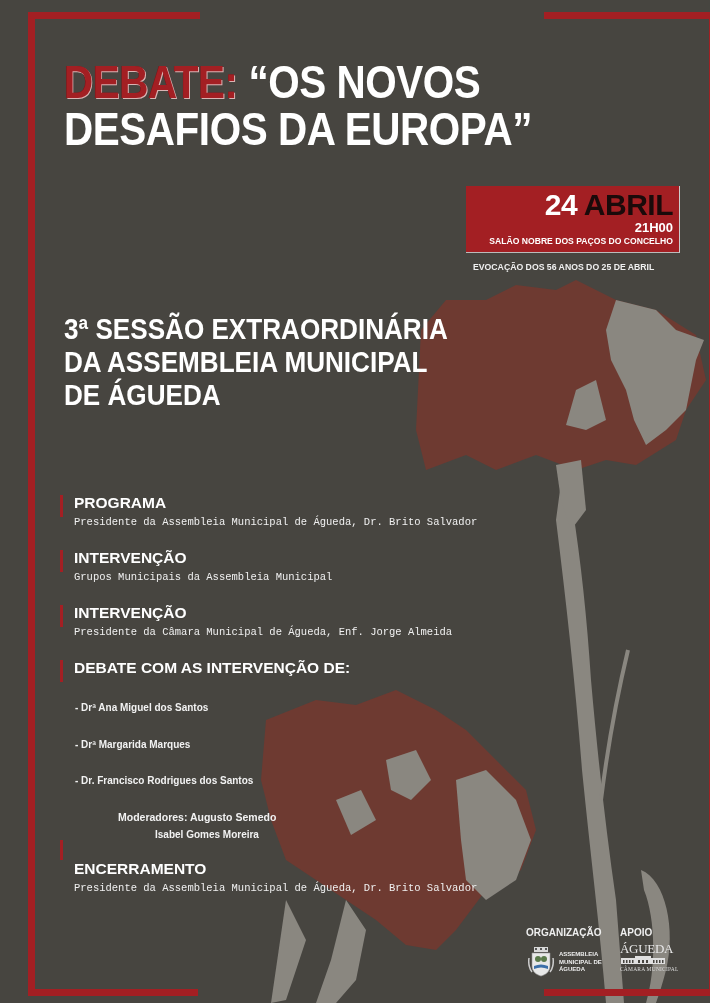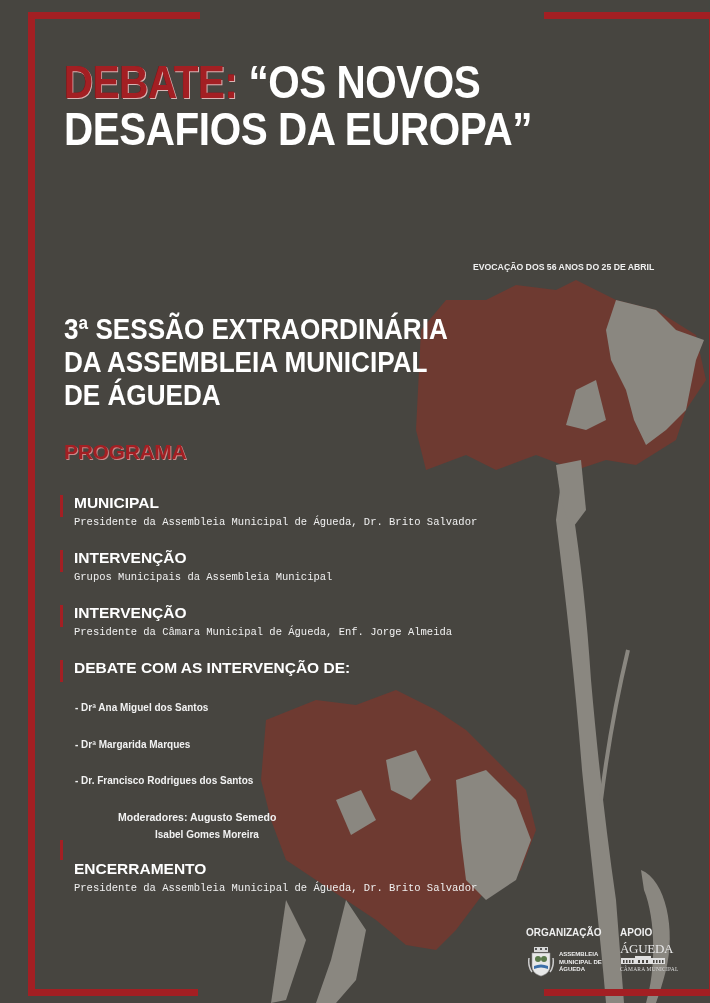--- a/index.html
+++ b/index.html
@@ -112,33 +112,40 @@
   <div class="bar" style="left:693px; top:12px; width:7px; height:984px;"></div>
   <div class="bar" style="left:12px; top:989px; width:170px; height:7px;"></div>
   <div class="bar" style="left:528px; top:989px; width:172px; height:7px;"></div>
 
   <div class="headline">
     <span class="red">DEBATE:</span>
     <span>“OS NOVOS</span>
     <span class="line2">DESAFIOS DA EUROPA”</span>
   </div>
 
+  <div class="datebox">
+    <div class="date-main">
+      <span class="day">24</span>
+      <span class="month">ABRIL</span>
+    </div>
+    <div class="time">21H00</div>
+    <div class="venue">SALÃO NOBRE DOS PAÇOS DO CONCELHO</div>
+  </div>
   <div class="evocation">EVOCAÇÃO DOS 56 ANOS DO 25 DE ABRIL</div>
 
   <div class="session">
     <div>3ª SESSÃO EXTRAORDINÁRIA</div>
     <div>DA ASSEMBLEIA MUNICIPAL</div>
     <div>DE ÁGUEDA</div>
   </div>
 
-  <div class="programa">PROGRAMA</div>
 
   <div class="item" style="top:494px;">
     <div class="marker"></div>
-    <div class="item-title">MUNICIPAL</div>
+    <div class="item-title">PROGRAMA</div>
     <div class="item-desc">Presidente da Assembleia Municipal de Águeda, Dr. Brito Salvador</div>
   </div>
 
   <div class="item" style="top:549px;">
     <div class="marker"></div>
     <div class="item-title">INTERVENÇÃO</div>
     <div class="item-desc">Grupos Municipais da Assembleia Municipal</div>
   </div>
 
   <div class="item" style="top:604px;">

